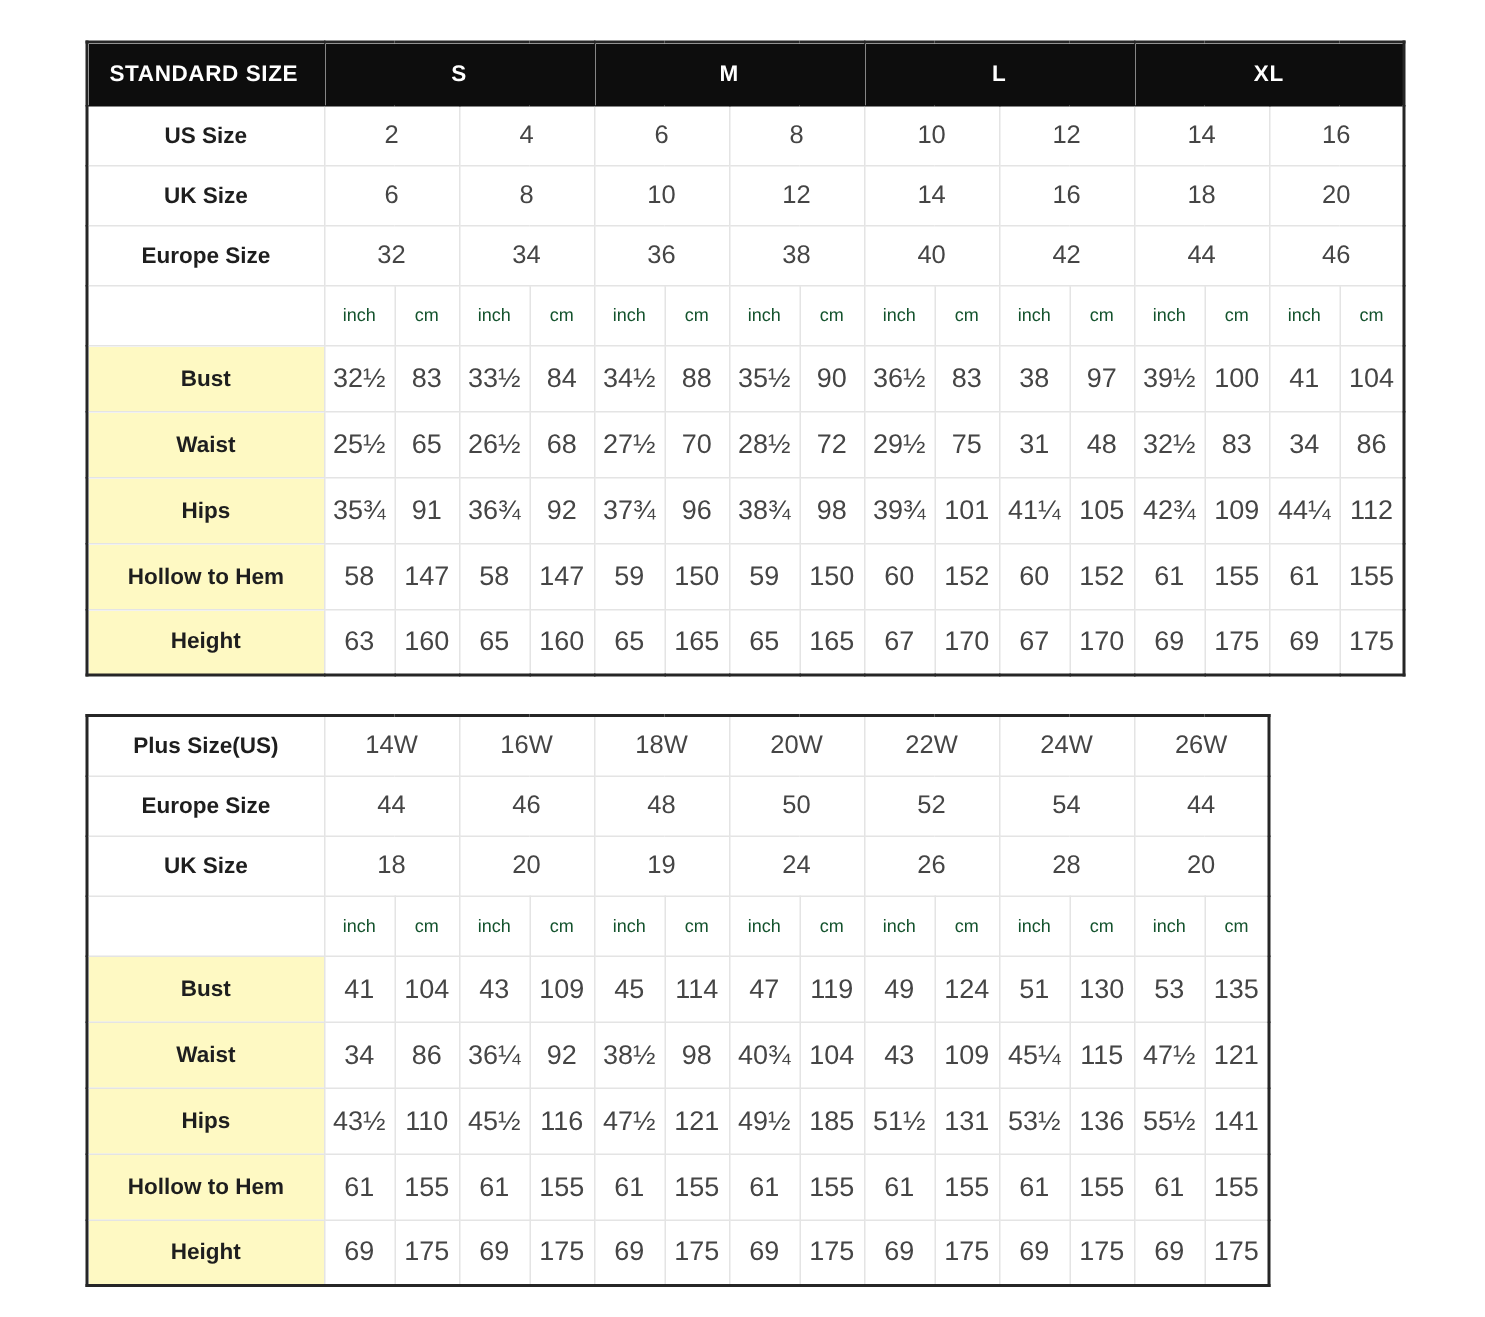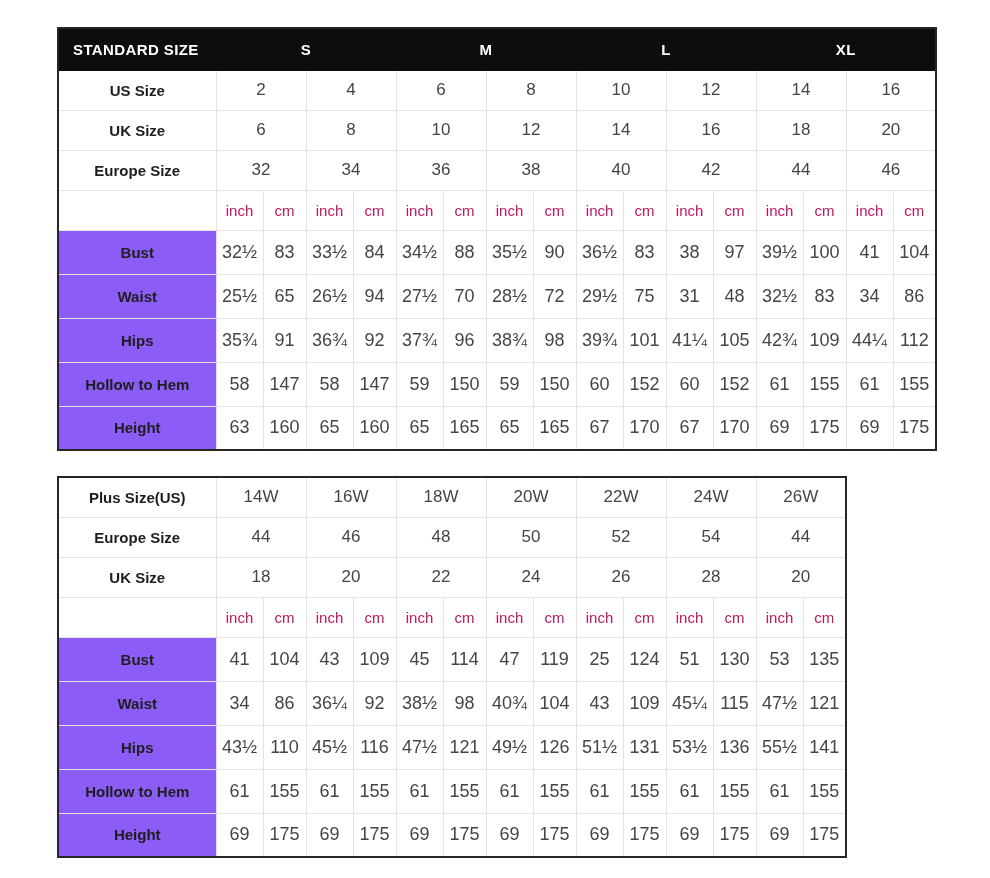--- a/index.html
+++ b/index.html
@@ -21,23 +21,23 @@
   tr.hdr-row{height:42px;}
   tr.hdr-row th{
     background:#0d0d0d;color:#ffffff;border-color:#0d0d0d;
     font-size:15px;font-weight:bold;letter-spacing:.4px;margin-left:40px;
   }
   th.title-cell{text-align:left;padding-left:14px;}
   tr.size-row{height:40px;}
   th.row-label{font-size:15px;font-weight:bold;color:#1e1e1e;margin-left:37px;}
   td.size-val{font-size:17px;font-weight:normal;color:#454545;}
   tr.unit-row{height:40px;}
-  td.unit-cell{font-size:15px;font-weight:normal;color:#be185d;}
+  td.unit-cell{font-size:12px;font-weight:normal;color:#14532d;}
   tr.measure-row{height:44px;}
-  th.measure-label{background:#8b5cf6;}
+  th.measure-label{background:#fef9c3;}
   td.measure-val{font-size:18px;font-weight:normal;color:#454545;}
 </style>
 </head>
 <body>
 
 <div class="page">
   <table id="standard-table" class="size-table standard">
       <colgroup>
         <col class="col-label">
         <col class="col-inch">
@@ -134,21 +134,21 @@
           <td class="measure-val">39½</td>
           <td class="measure-val">100</td>
           <td class="measure-val">41</td>
           <td class="measure-val">104</td>
         </tr>
         <tr class="measure-row">
           <th class="row-label measure-label">Waist</th>
           <td class="measure-val">25½</td>
           <td class="measure-val">65</td>
           <td class="measure-val">26½</td>
-          <td class="measure-val">94</td>
+          <td class="measure-val">68</td>
           <td class="measure-val">27½</td>
           <td class="measure-val">70</td>
           <td class="measure-val">28½</td>
           <td class="measure-val">72</td>
           <td class="measure-val">29½</td>
           <td class="measure-val">75</td>
           <td class="measure-val">31</td>
           <td class="measure-val">48</td>
           <td class="measure-val">32½</td>
           <td class="measure-val">83</td>
@@ -250,21 +250,21 @@
           <td class="size-val" colspan="2">48</td>
           <td class="size-val" colspan="2">50</td>
           <td class="size-val" colspan="2">52</td>
           <td class="size-val" colspan="2">54</td>
           <td class="size-val" colspan="2">44</td>
         </tr>
         <tr class="size-row">
           <th class="row-label">UK Size</th>
           <td class="size-val" colspan="2">18</td>
           <td class="size-val" colspan="2">20</td>
-          <td class="size-val" colspan="2">22</td>
+          <td class="size-val" colspan="2">19</td>
           <td class="size-val" colspan="2">24</td>
           <td class="size-val" colspan="2">26</td>
           <td class="size-val" colspan="2">28</td>
           <td class="size-val" colspan="2">20</td>
         </tr>
         <tr class="unit-row">
           <th class="row-label"></th>
           <td class="unit-cell">inch</td>
           <td class="unit-cell">cm</td>
           <td class="unit-cell">inch</td>
@@ -283,21 +283,21 @@
         <tr class="measure-row">
           <th class="row-label measure-label">Bust</th>
           <td class="measure-val">41</td>
           <td class="measure-val">104</td>
           <td class="measure-val">43</td>
           <td class="measure-val">109</td>
           <td class="measure-val">45</td>
           <td class="measure-val">114</td>
           <td class="measure-val">47</td>
           <td class="measure-val">119</td>
-          <td class="measure-val">25</td>
+          <td class="measure-val">49</td>
           <td class="measure-val">124</td>
           <td class="measure-val">51</td>
           <td class="measure-val">130</td>
           <td class="measure-val">53</td>
           <td class="measure-val">135</td>
         </tr>
         <tr class="measure-row">
           <th class="row-label measure-label">Waist</th>
           <td class="measure-val">34</td>
           <td class="measure-val">86</td>
@@ -316,21 +316,21 @@
         </tr>
         <tr class="measure-row">
           <th class="row-label measure-label">Hips</th>
           <td class="measure-val">43½</td>
           <td class="measure-val">110</td>
           <td class="measure-val">45½</td>
           <td class="measure-val">116</td>
           <td class="measure-val">47½</td>
           <td class="measure-val">121</td>
           <td class="measure-val">49½</td>
-          <td class="measure-val">126</td>
+          <td class="measure-val">185</td>
           <td class="measure-val">51½</td>
           <td class="measure-val">131</td>
           <td class="measure-val">53½</td>
           <td class="measure-val">136</td>
           <td class="measure-val">55½</td>
           <td class="measure-val">141</td>
         </tr>
         <tr class="measure-row">
           <th class="row-label measure-label">Hollow to Hem</th>
           <td class="measure-val">61</td>

